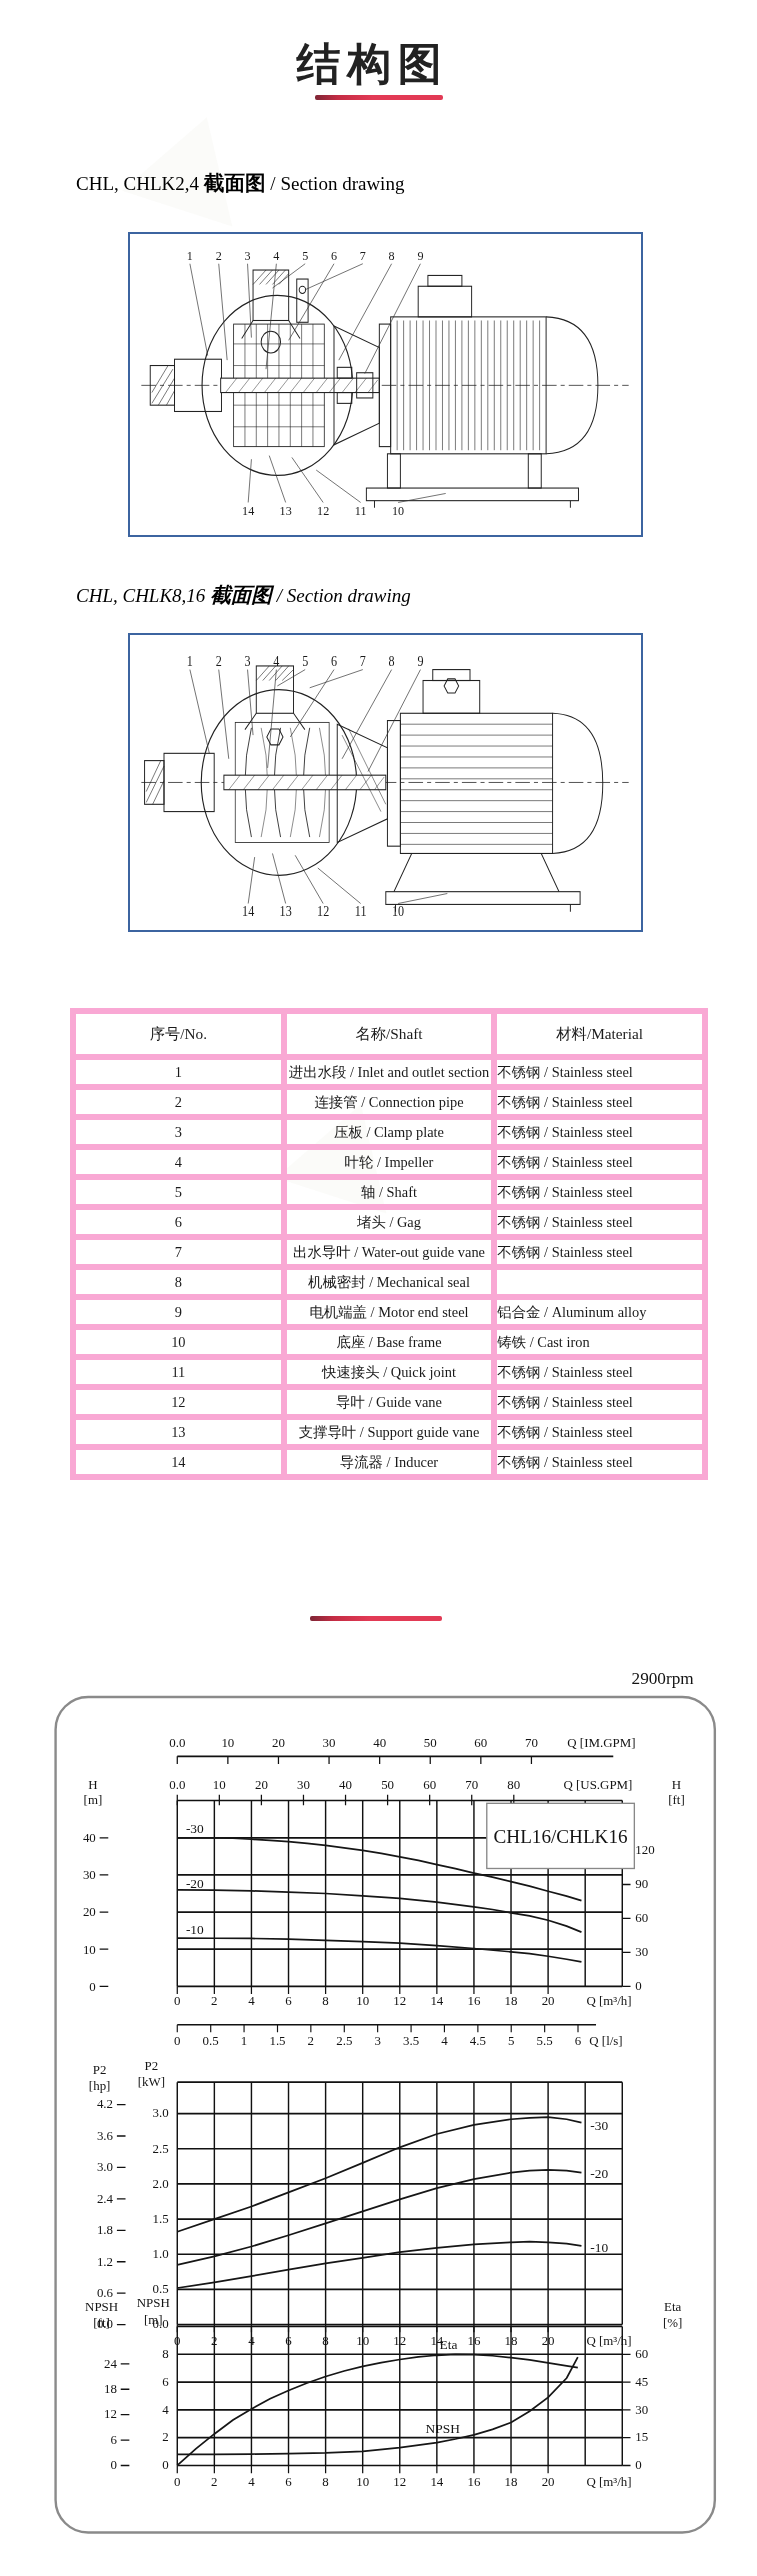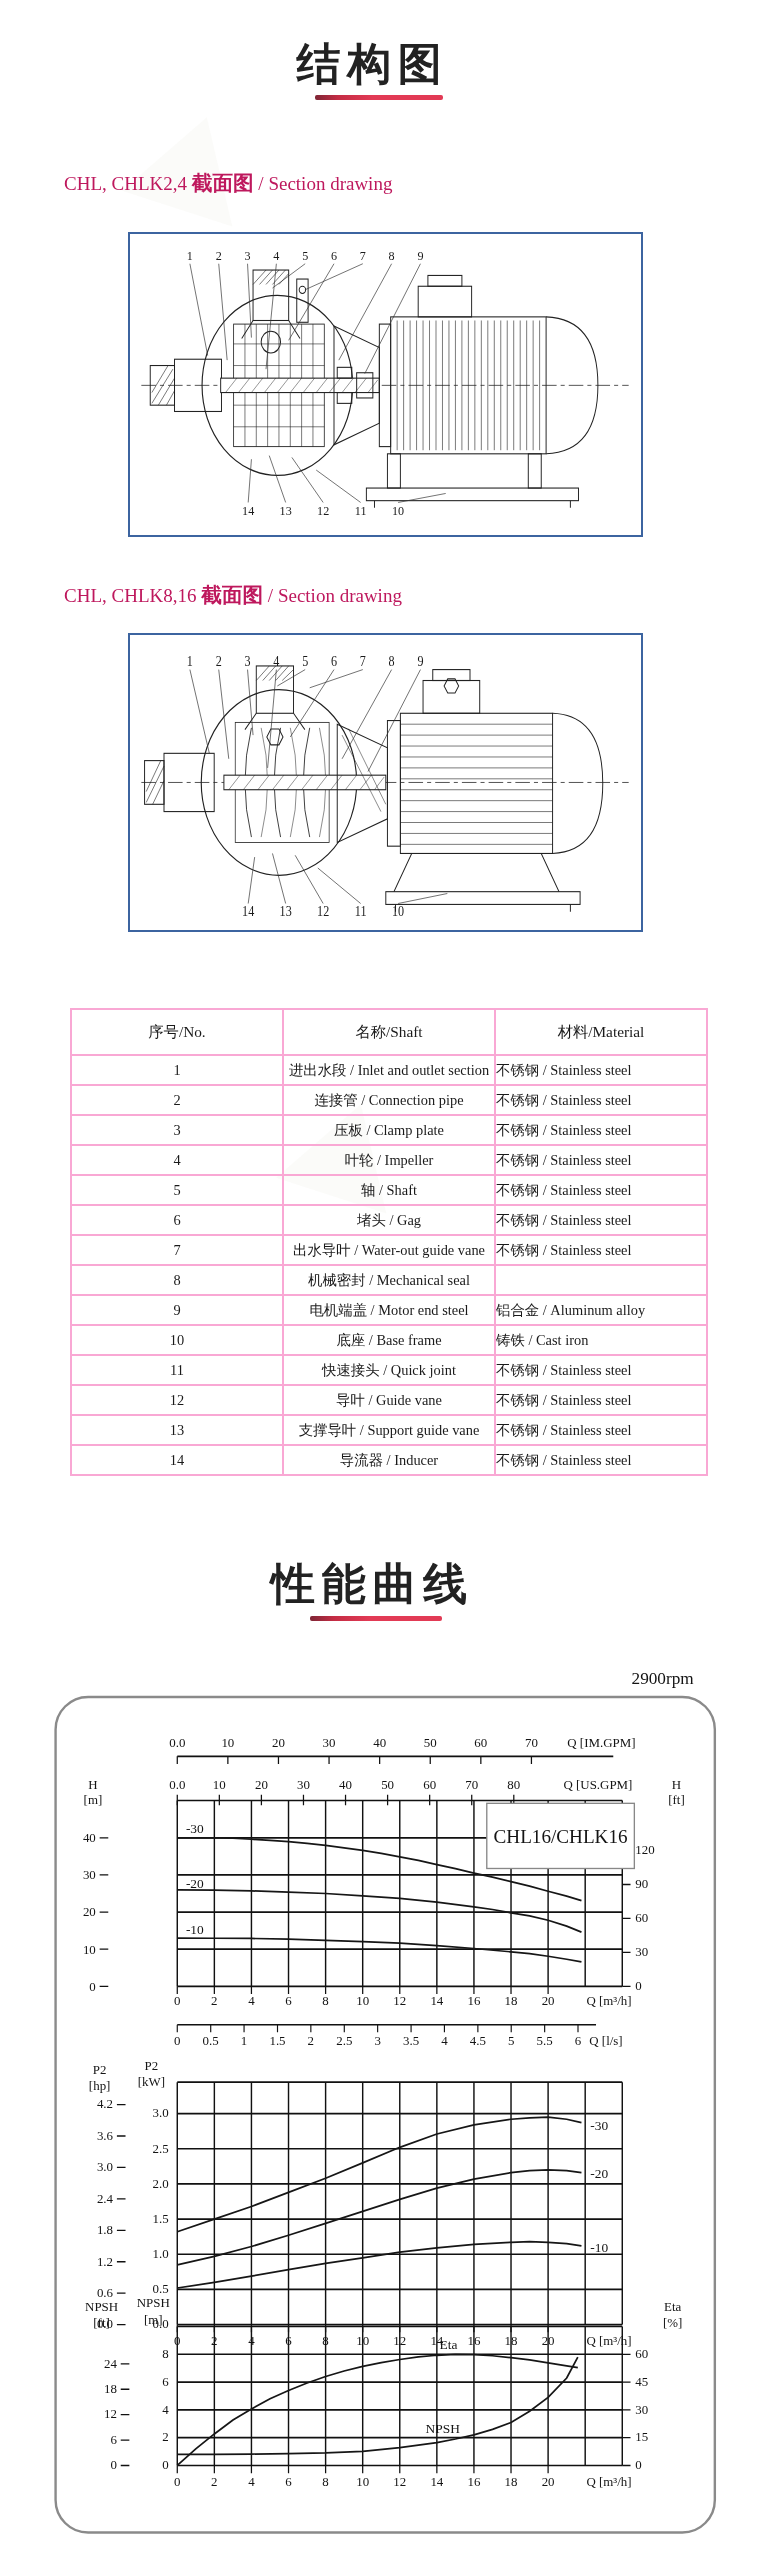--- a/index.html
+++ b/index.html
@@ -11,32 +11,32 @@
       border-bottom:96px solid #b9ab8f;opacity:0.05;transform:rotate(18deg);}
 
   
   .big-title{position:absolute;left:0;width:745px;text-align:center;
              font-family:"Liberation Sans",sans-serif;font-weight:700;font-size:44px;
              letter-spacing:6.7px;color:#222;}
   .red-line{position:absolute;height:4.8px;border-radius:1.9px;
             background:linear-gradient(90deg,#7e2636 0%,#c42c44 18%,#e23a55 45%,#e23a55 100%);}
 
   
-  .shead{position:absolute;left:64px;font-size:19px;color:#be185d;white-space:nowrap;}
+  .shead{position:absolute;left:76px;font-size:19px;color:#000000;white-space:nowrap;}
   .shead b{font-size:20.6px;font-weight:700;margin:0 4.8px;}
 
   
   .dbox{position:absolute;left:128px;width:515px;border:2.4px solid #3c64a0;background:#fff;box-sizing:border-box;}
   .dbox svg{position:absolute;left:0;top:0;}
   .draw text{font-size:15px;fill:#1a1a1a;font-family:"Liberation Serif",serif;}
 
   
   table.mat{position:absolute;left:70px;top:1008px;width:638px;border-collapse:collapse;table-layout:fixed;
             font-size:14.4px;color:#1a1a1a;}
-  table.mat td,table.mat th{border:2px solid #f9a8d4;font-weight:normal;padding:0;}
+  table.mat td,table.mat th{border:6px solid #f9a8d4;font-weight:normal;padding:0;}
   table.mat{border:1.9px solid #1f1f1f;}
   table.mat thead tr{height:46px;}
   table.mat tbody tr{height:30px;}
   td.c-no{width:116px;text-align:center;}
   td.c-name{width:314px;text-align:center;padding-left:21px;}
   td.c-mat{width:208px;text-align:left;padding-left:19px;}
   th.c-no,th.c-name,th.c-mat{text-align:center;font-size:15.3px;}
 
   
   svg.charts{position:absolute;left:0;top:1668px;}
@@ -128,21 +128,21 @@
 
       <text text-anchor="middle" x="146.0" y="312.0">14</text>
           <text text-anchor="middle" x="192.3" y="312.0">13</text>
           <text text-anchor="middle" x="238.6" y="312.0">12</text>
           <text text-anchor="middle" x="284.9" y="312.0">11</text>
           <text text-anchor="middle" x="331.2" y="312.0">10</text>
         </g>
     </svg>
   </div>
 
-  <div class="shead" style="top:581px;">
+  <div class="shead" style="top:581px;font-style:italic;">
     <span>CHL, CHLK8,16</span><b>截面图</b><span>/ Section drawing</span>
   </div>
 
   <div class="dbox" style="top:633px;height:299px;">
     <svg class="draw" width="510" height="294" viewBox="0 0 630 323" preserveAspectRatio="none">
       <g stroke="#222" fill="none" stroke-width="1.2">
         <line x1="14" y1="162" x2="616" y2="162" stroke-dasharray="18 5 5 5" stroke-width="0.9"></line>
         <rect x="18" y="138" width="24" height="48"></rect>
         <path d="M20 184L42 144M20 172L38 138M28 186L42 160" stroke-width="0.7"></path>
         <rect x="42" y="130" width="62" height="64"></rect>
@@ -279,21 +279,20 @@
         <td class="c-mat">不锈钢 / Stainless steel</td>
       </tr>
         <tr>
         <td class="c-no">14</td>
         <td class="c-name">导流器 / Inducer</td>
         <td class="c-mat">不锈钢 / Stainless steel</td>
       </tr>
       </tbody>
   </table>
 
-  <div class="big-title" style="top:1555px;">性能曲线</div>
   <div class="red-line" style="left:310px;top:1616px;width:132px;"></div>
 
   <svg class="charts" width="757" height="882" viewBox="0 1740 790 920">
 
     <text class="rpm" x="724" y="1756" text-anchor="end">2900rpm</text>
 
     <rect x="58" y="1770" width="688" height="872" rx="34" fill="#ffffff" stroke="#8a8a8a" stroke-width="2.5"></rect>
 
     <g>
       <path d="M185 1832H640" stroke="#111" stroke-width="1.6" fill="none"></path>

